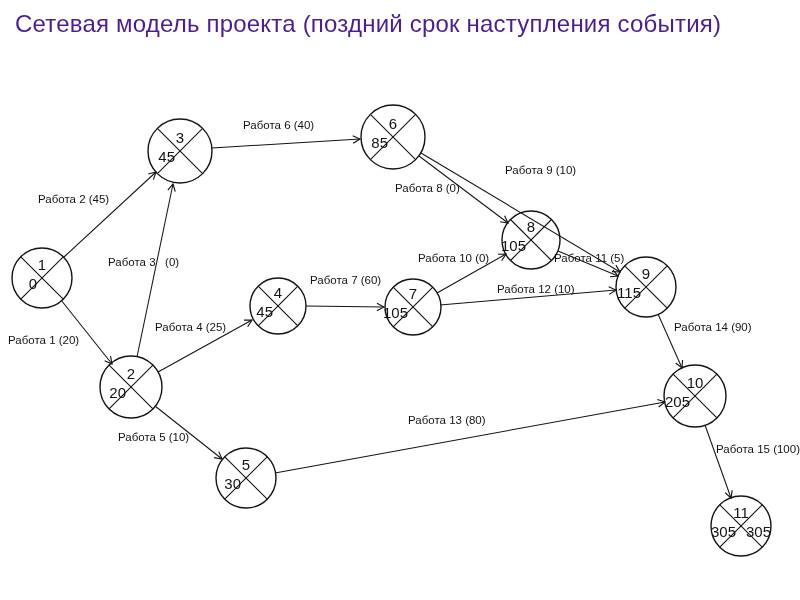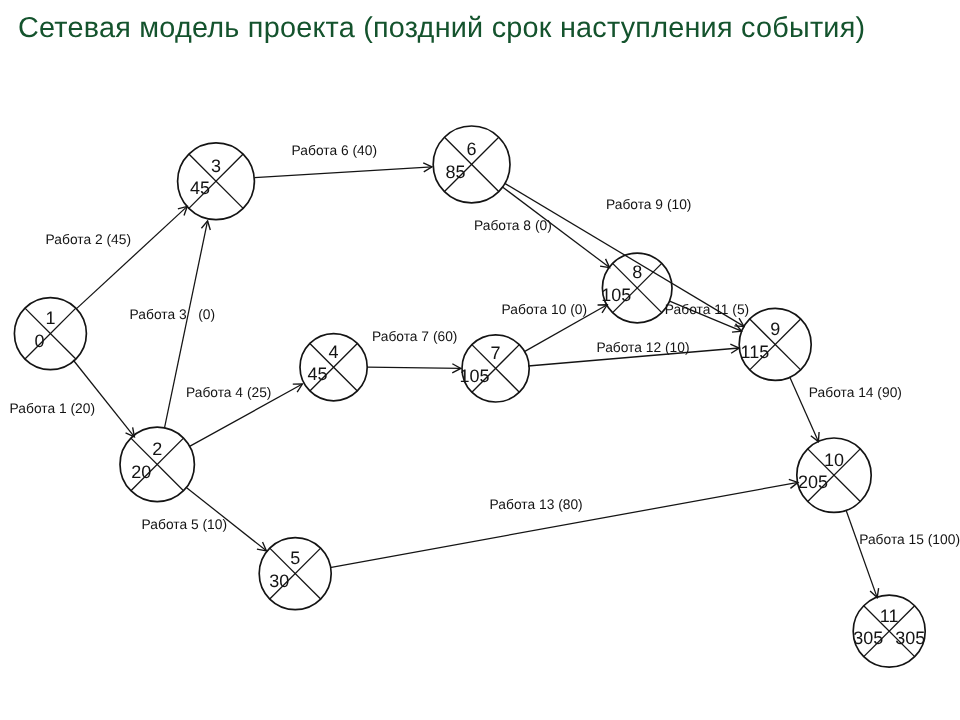--- a/index.html
+++ b/index.html
@@ -4,21 +4,21 @@
 <style>
   html,body{margin:0;padding:0}
   body{
     width:800px;height:600px;background:#ffffff;
     font-family:"Liberation Sans",sans-serif;
     position:relative;overflow:hidden;
   }
   .slide-title{
     position:absolute;left:15px;top:10px;
     font-size:24px;line-height:1.15;font-weight:400;
-    color:#14532d;white-space:nowrap;letter-spacing:.2px;
+    color:#4c1d95;white-space:nowrap;letter-spacing:.2px;
   }
   #diagram{position:absolute;left:0;top:0}
   #diagram text{fill:#141414}
   .edge-label{font-size:11.5px}
   .node-num{font-size:15px}
 </style>
 </head>
 <body>
 
 <div class="slide-title">Сетевая модель проекта (поздний срок наступления события)</div>

